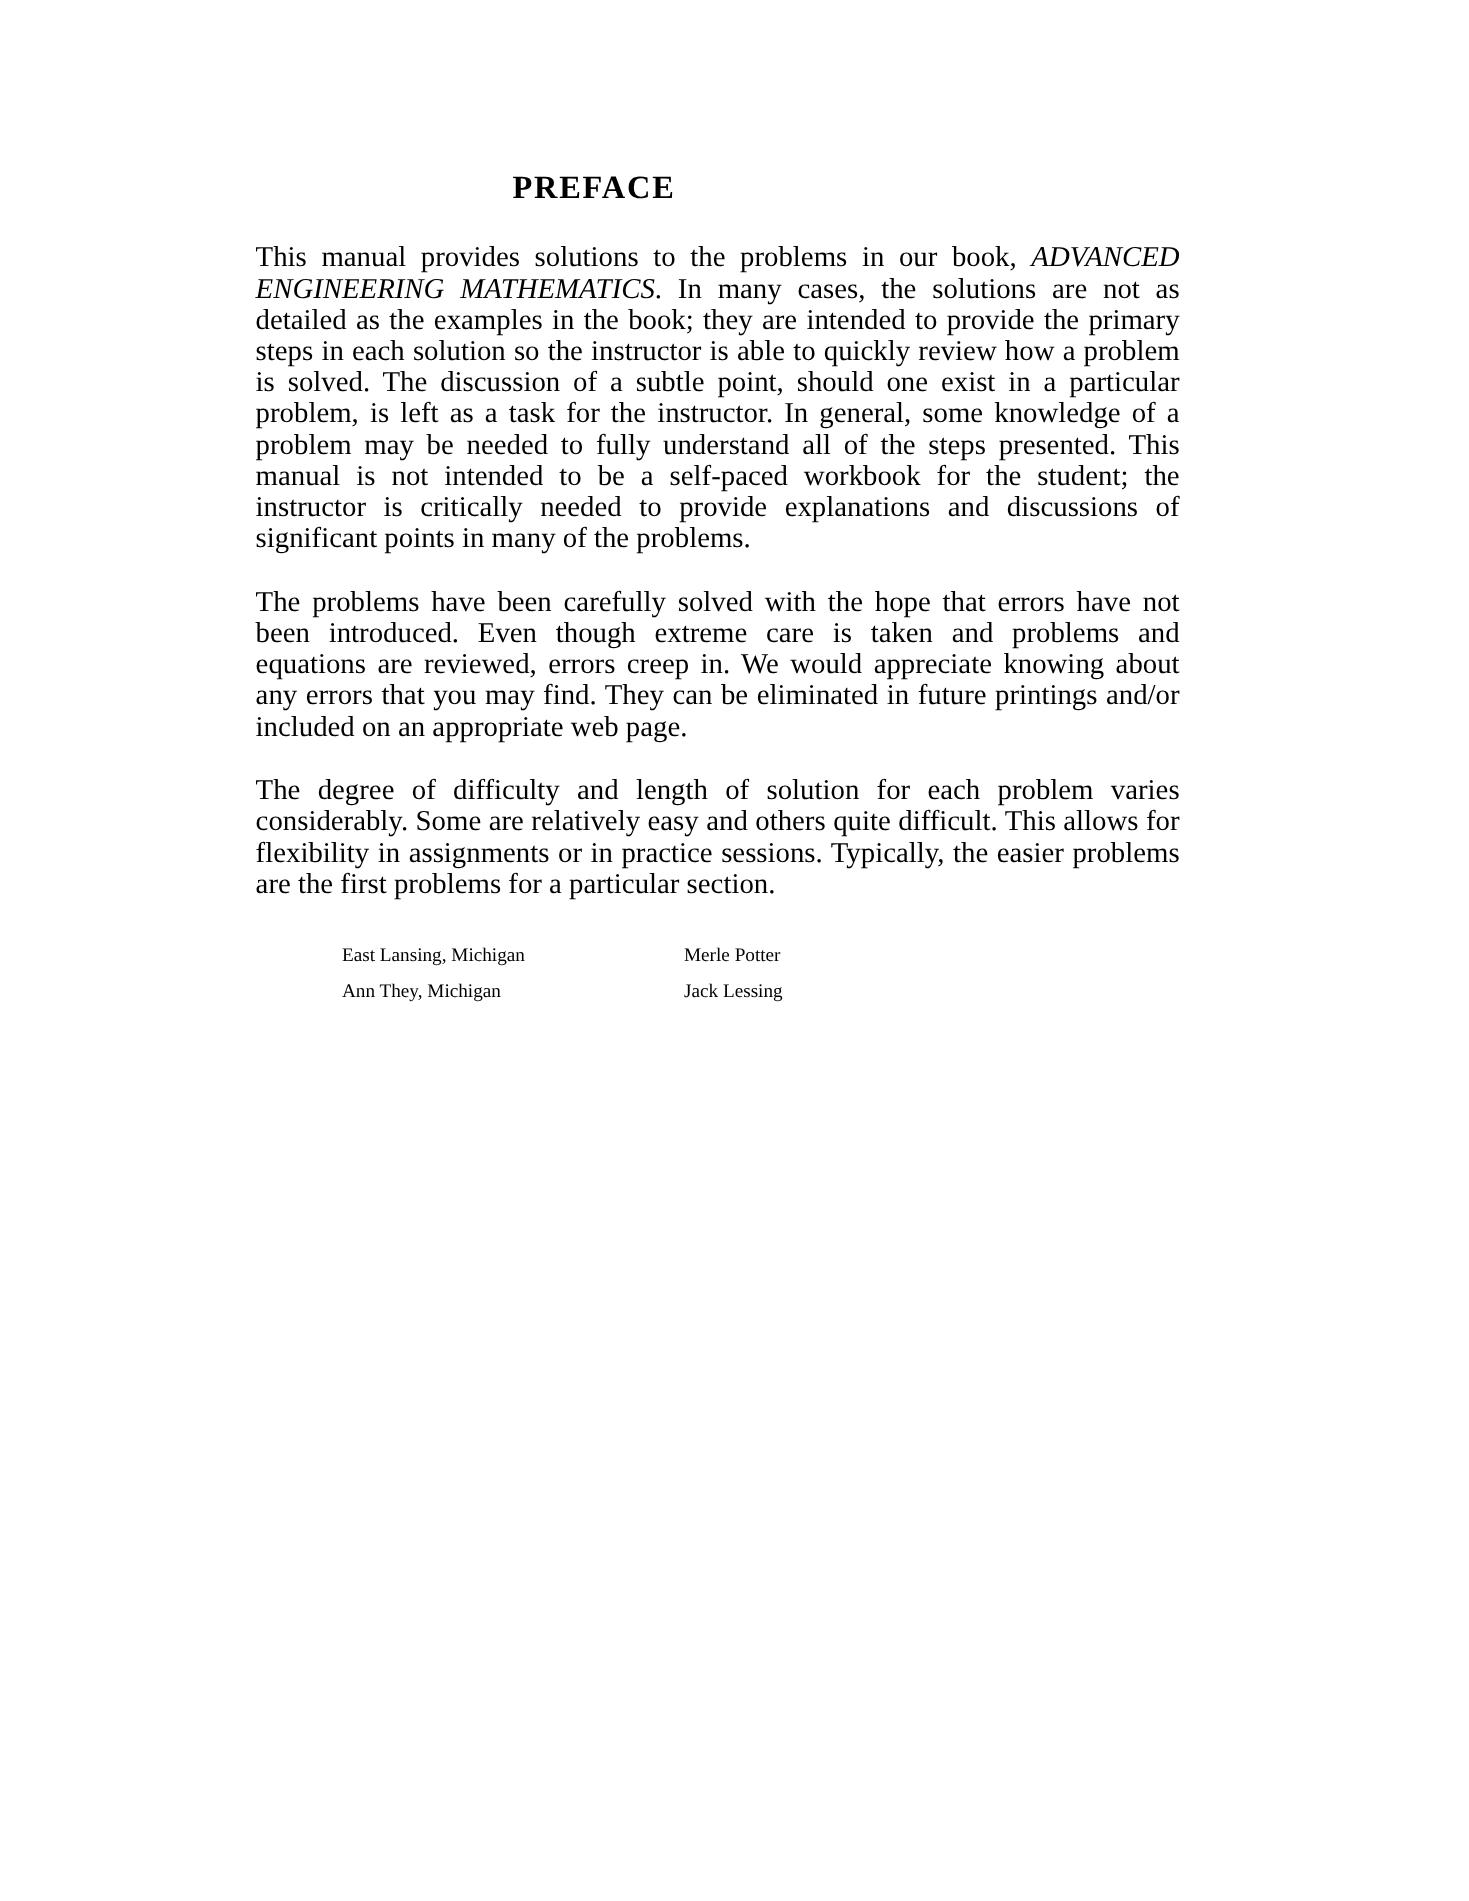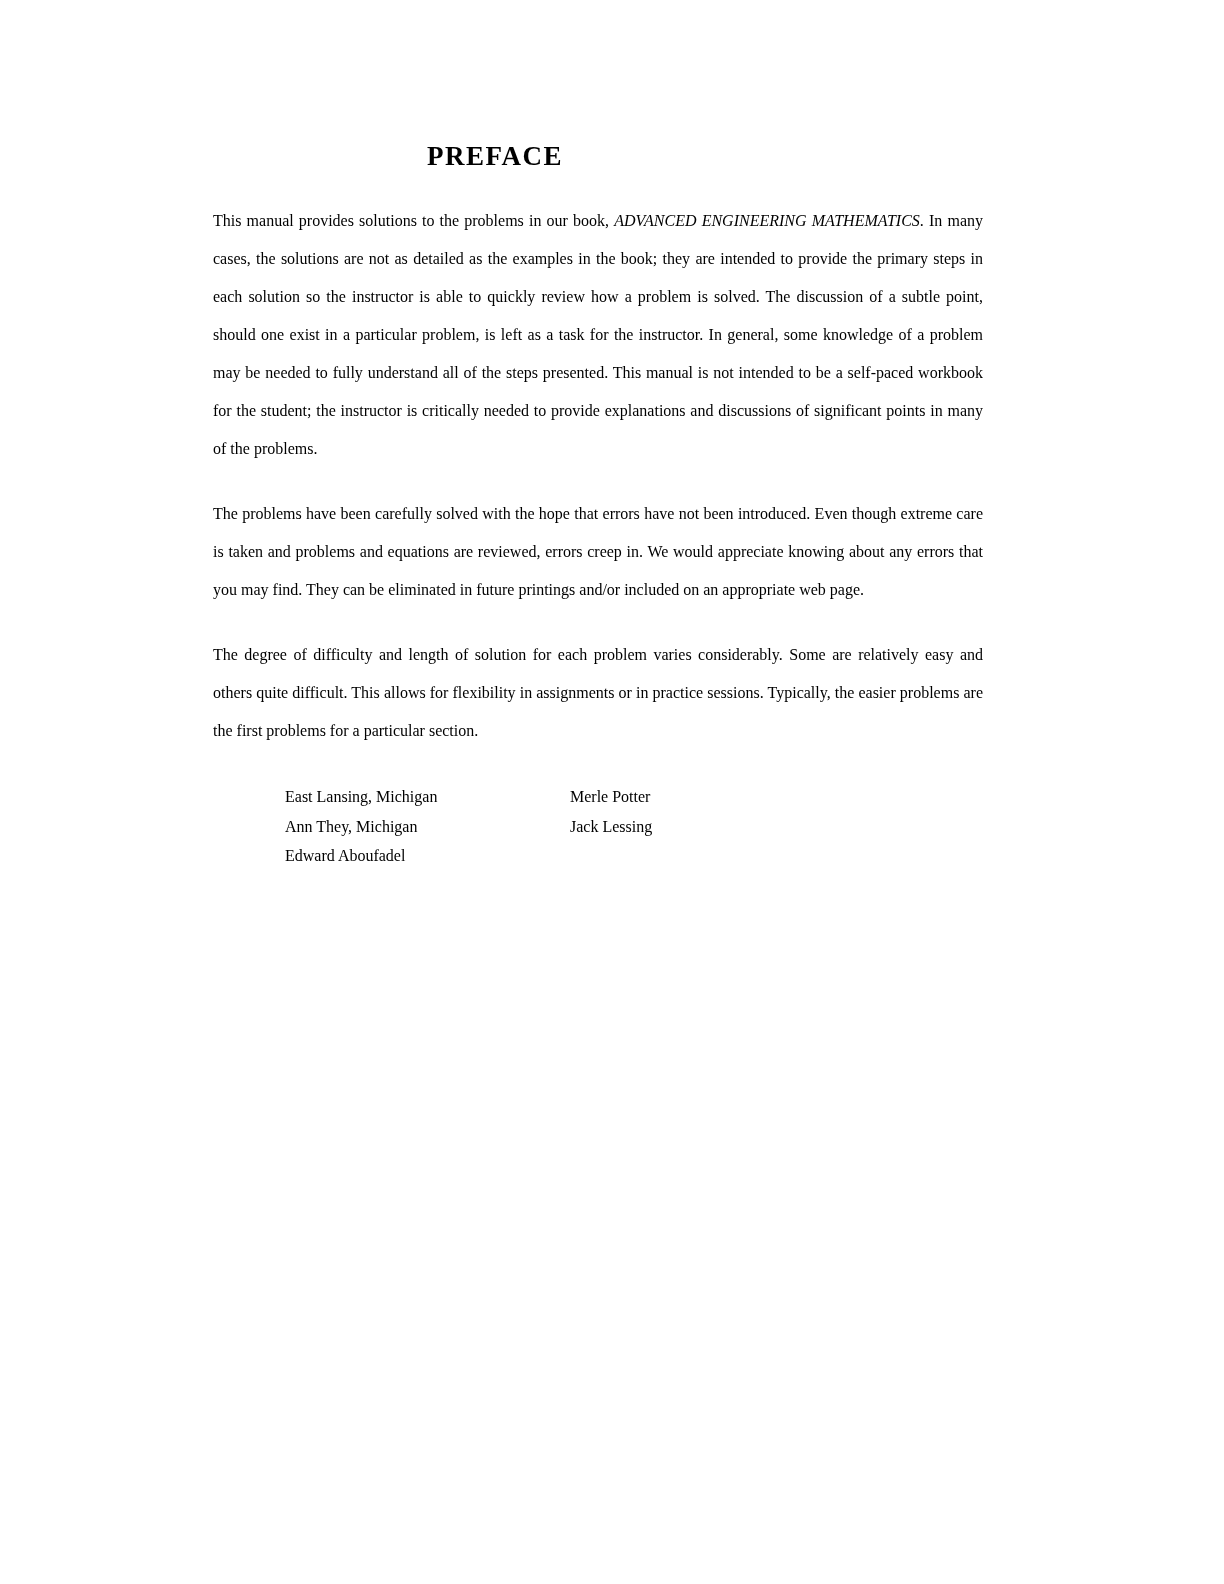--- a/index.html
+++ b/index.html
@@ -19,22 +19,22 @@
     width: 770px;
   }
   .doc-title {
     font-weight: bold;
     font-size: 27px;
     letter-spacing: 1.5px;
     margin-left: 214px;
     margin-bottom: 30px;
   }
   .para {
-    font-size: 16px;
-    line-height: 38px;
+    font-size: 24px;
+    line-height: 26px;
     text-align: justify;
     margin-bottom: 27px;
   }
   .italic { font-style: italic; }
   .signature {
     margin-top: 32px;
     margin-left: 72px;
     font-size: 16px;
     line-height: 29.5px;
   }
@@ -59,17 +59,16 @@
   <div class="signature">
     <div class="sig-row">
       <span class="sig-location">East Lansing, Michigan</span>
       <span class="sig-name">Merle Potter</span>
     </div>
     <div class="sig-row">
       <span class="sig-location">Ann They, Michigan</span>
       <span class="sig-name">Jack Lessing</span>
     </div>
     <div class="sig-row">
-      <span class="sig-name">Edward Aboufadel</span>
     </div>
   </div>
 
 </div>
 
 </body></html>

